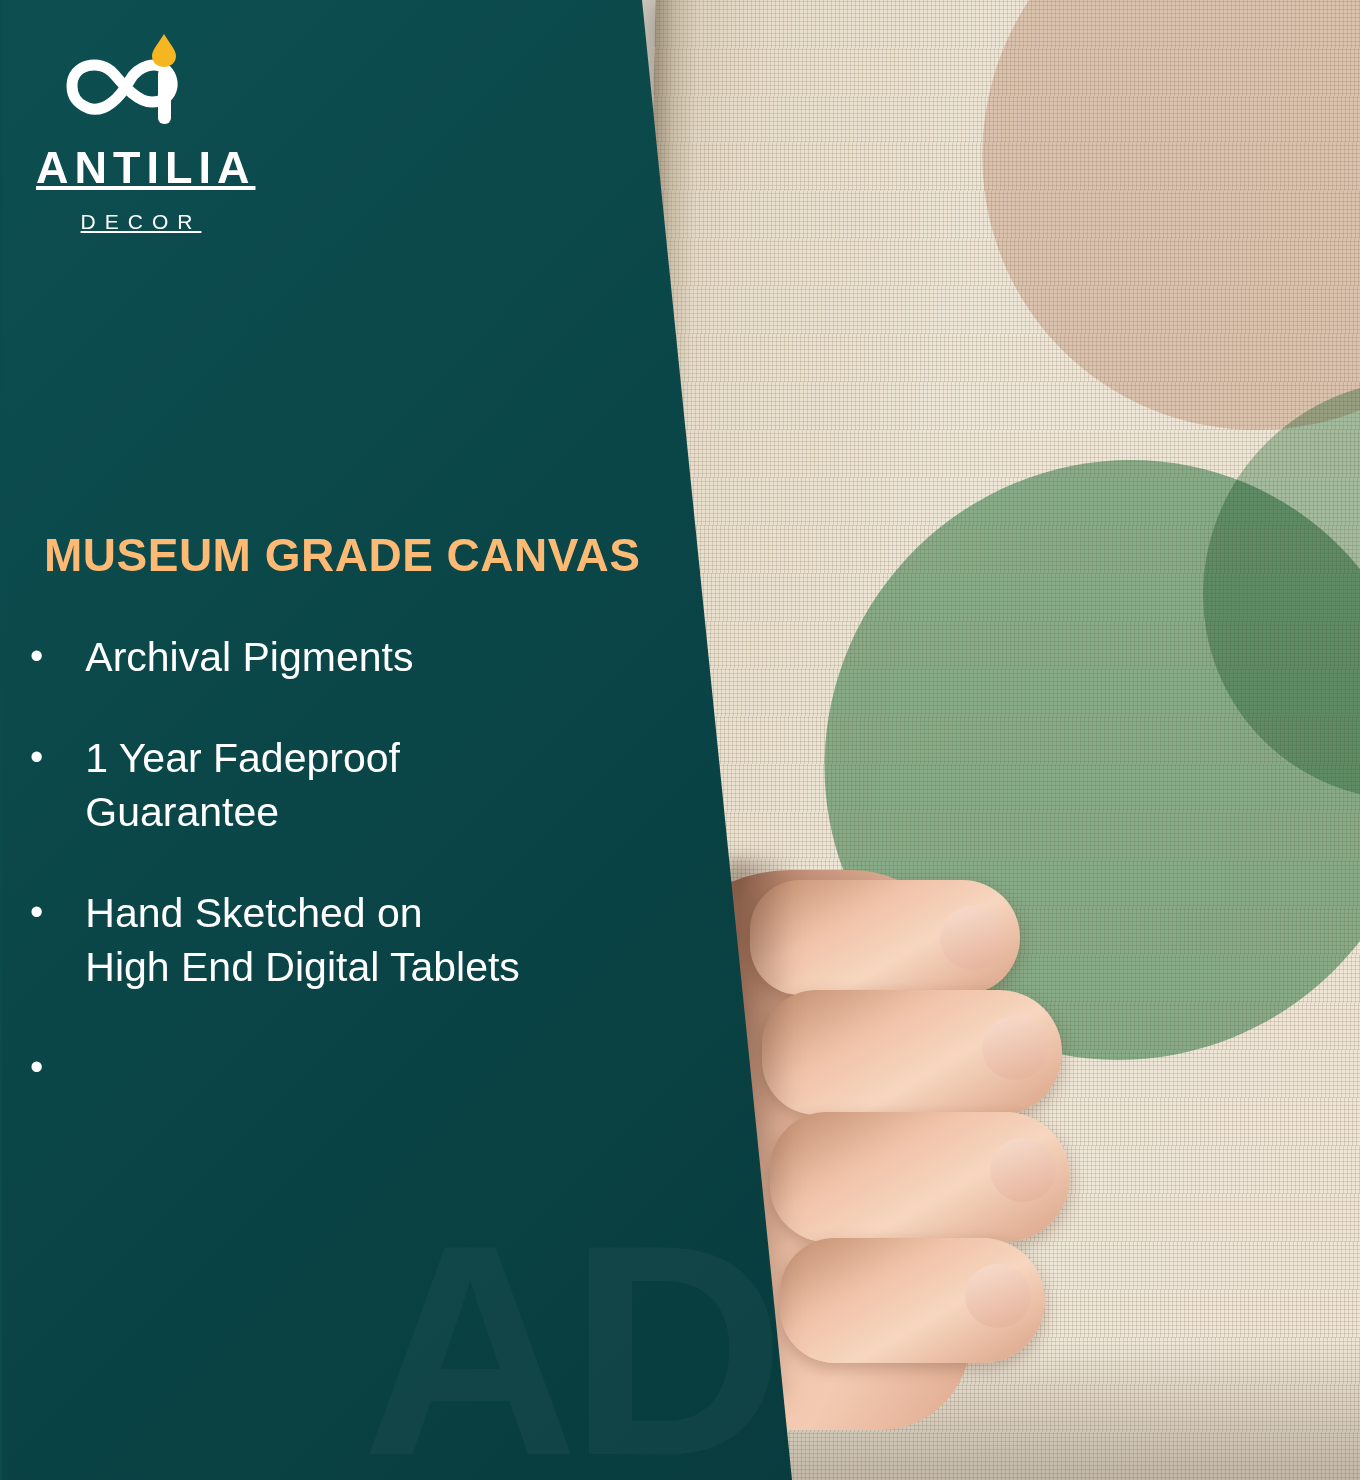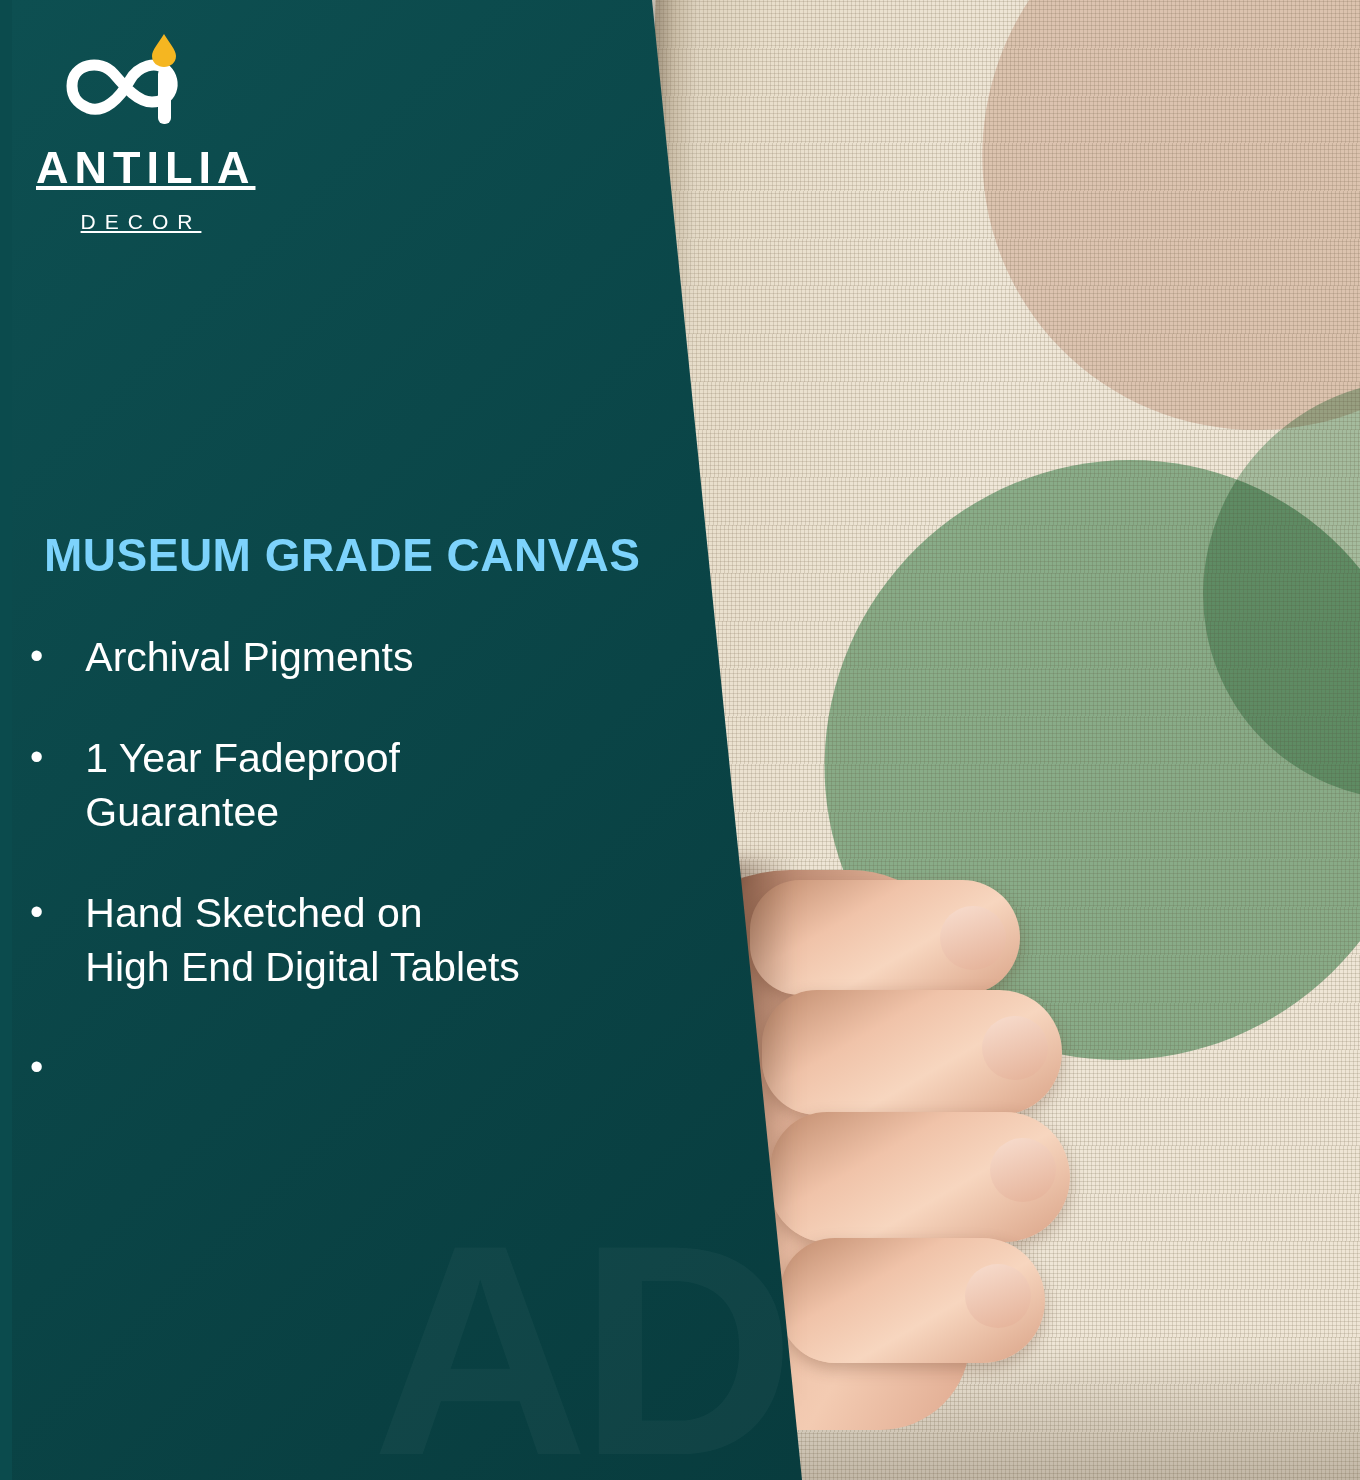--- a/index.html
+++ b/index.html
@@ -144,21 +144,21 @@
     top: 30px;
     width: 70px;
     height: 540px;
     background: linear-gradient(90deg, rgba(60,30,15,0.45), rgba(60,30,15,0));
     filter: blur(9px);
   }
 
   
   .panel {
     position: absolute;
-    left: 12px;
+    left: 2px;
     top: 0;
     width: 900px;
     height: 1480px;
     background: linear-gradient(135deg, #0d4f51 0%, #0a4446 55%, #083b3d 100%);
     clip-path: polygon(0 0, 640px 0, 790px 1480px, 0 1480px);
     box-shadow: 14px 0 40px rgba(0,0,0,0.35);
     text-align: right;
   }
   .watermark {
     position: absolute;
@@ -203,21 +203,21 @@
     margin-top: 16px;
   }
 
   
   .headline {
     position: absolute;
     left: 44px;
     top: 528px;
     font-size: 46px;
     font-weight: bold;
-    color: #7dd3fc;
+    color: #fdba74;
     letter-spacing: 0.5px;
   }
   .bullets {
     position: absolute;
     left: 30px;
     top: 630px;
     width: 700px;
     color: #ffffff;
   }
   .bullet {

